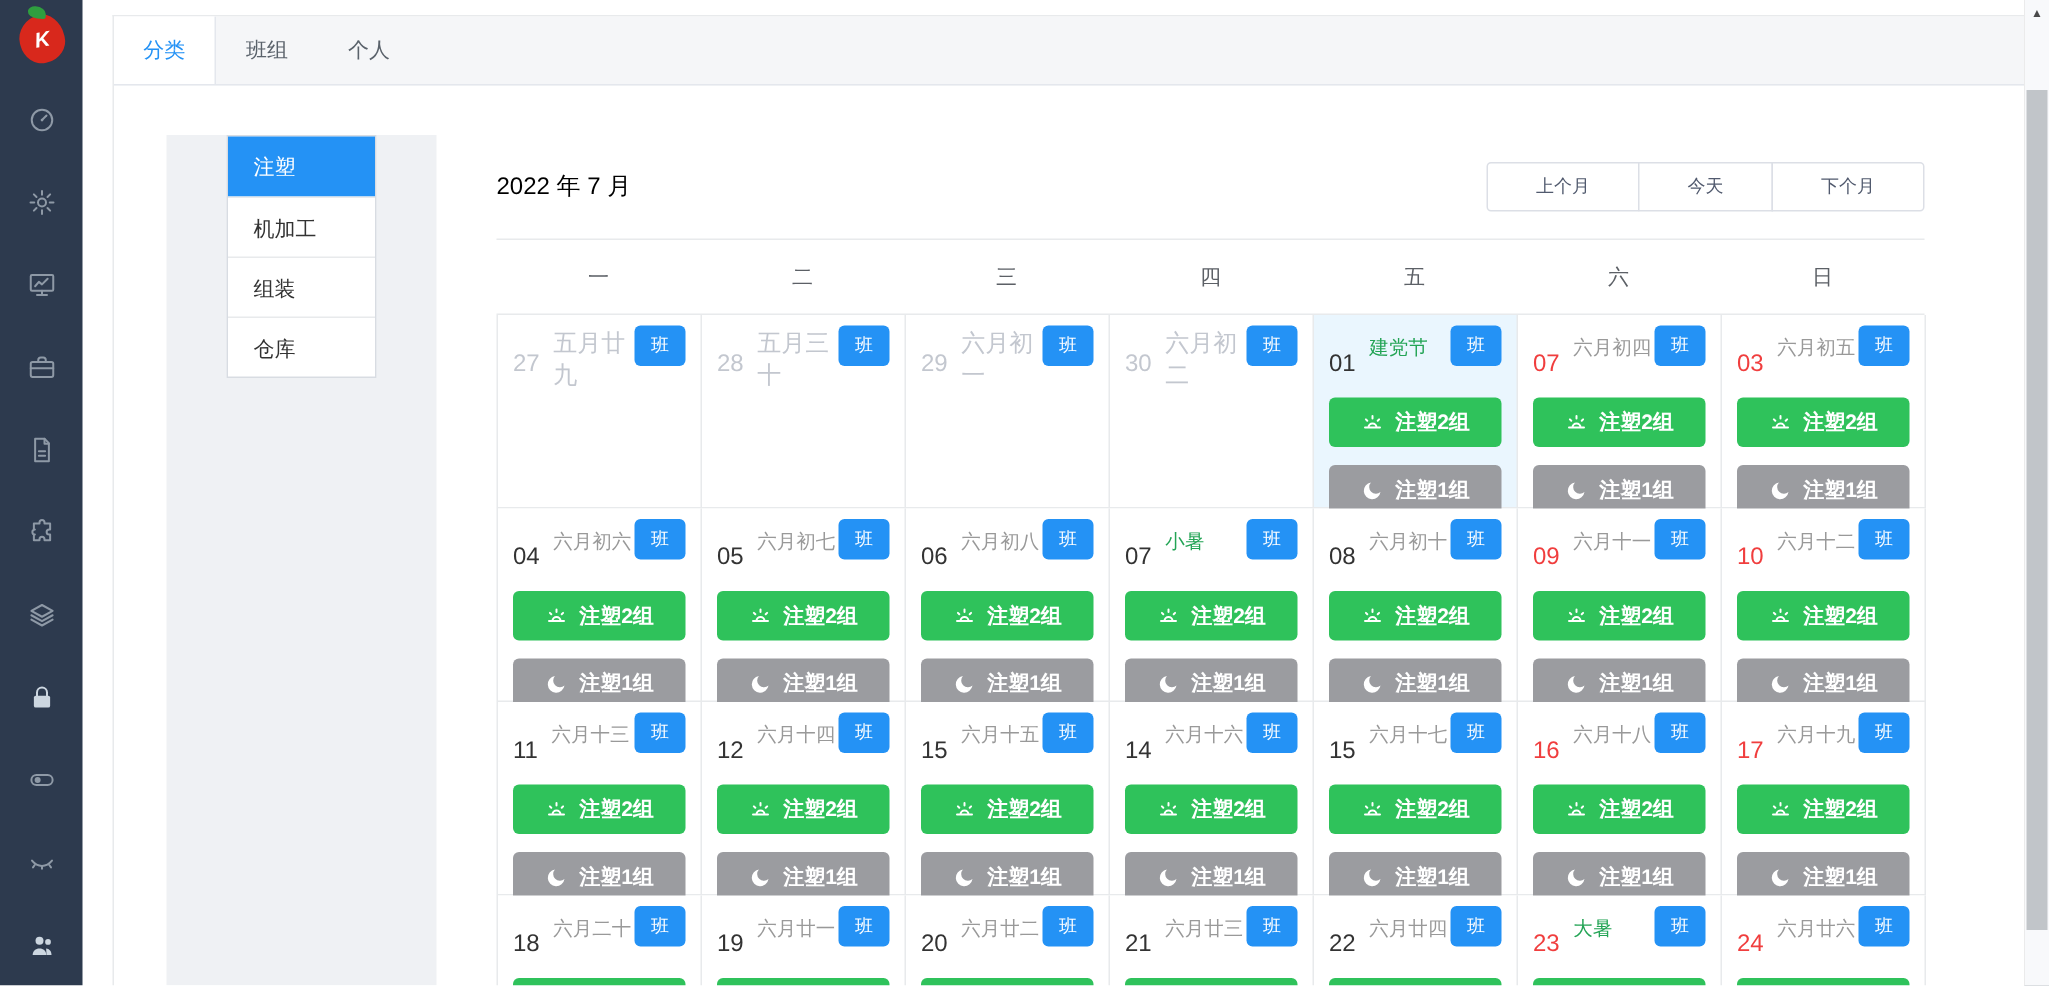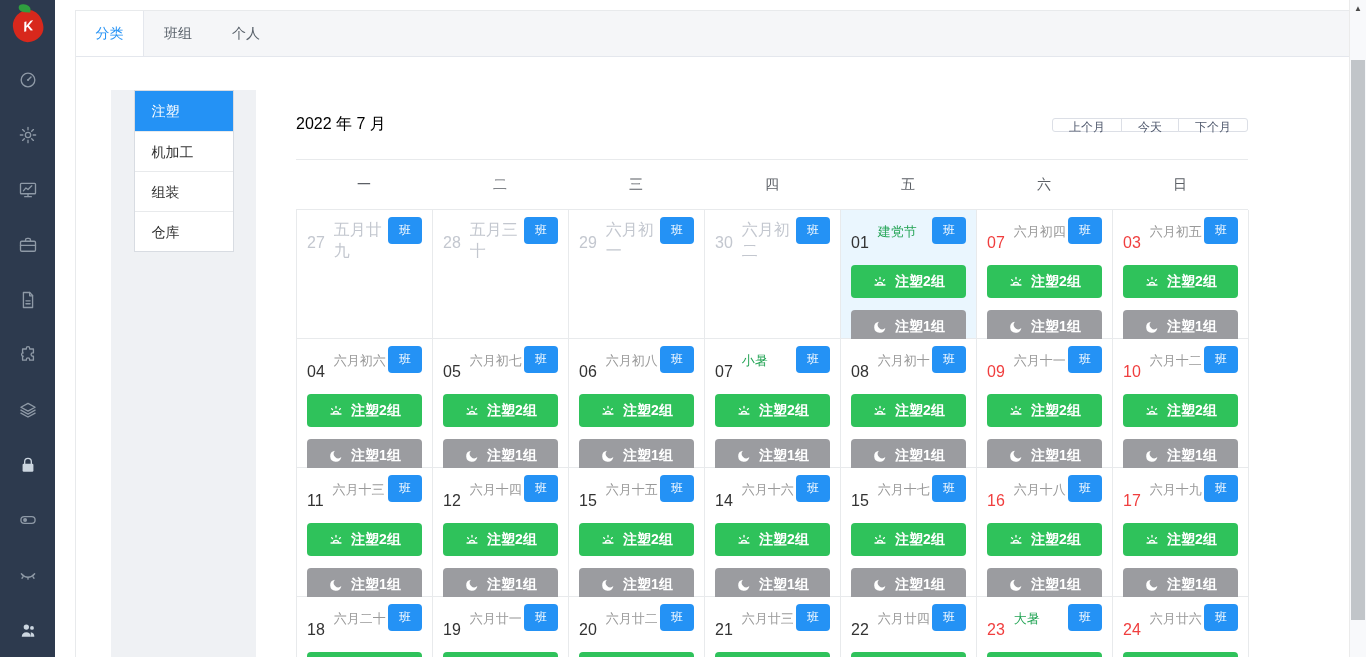--- a/index.html
+++ b/index.html
@@ -26,34 +26,34 @@
   .main { flex:1; margin:10px 0 0 20px; border:1px solid #e8eaec; border-bottom:none;
     display:flex; flex-direction:column; min-width:0; background:#fff; }
   .tabs { height:46px; background:#f5f6f8; border-bottom:1px solid #e4e7ed; display:flex; flex-shrink:0; }
   .tab { width:68px; display:flex; align-items:center; justify-content:center;
     font-size:14px; color:#5a626b; cursor:pointer; }
   .tab.active { background:#fff; color:#2492f5; border-right:1px solid #e4e7ed; }
 
   .content { flex:1; display:flex; padding-top:33px; overflow:hidden; }
 
   
-  .cat-col { width:145px; margin-left:35px; background:#eff1f4; flex-shrink:0; }
+  .cat-col { width:180px; margin-left:35px; background:#eff1f4; flex-shrink:0; }
   .cat-menu { width:100px; margin:0 auto; background:#fff; border:1px solid #d8dce2; }
   .cat-item { height:40px; line-height:40px; padding-left:17px; font-size:14px; color:#333;
     border-top:1px solid #e8eaec; cursor:pointer; }
   .cat-item:first-child { border-top:none; }
   .cat-item.active { background:#2492f5; color:#fff; }
 
   
   .calendar { margin-left:40px; width:952px; flex-shrink:0; }
   .cal-top { height:70px; display:flex; align-items:center; justify-content:space-between;
     border-bottom:1px solid #e8eaec; }
   .cal-title { font-size:16px; color:#000000; }
   .btn-group { display:flex; }
-  .btn-group button { height:14px; padding:0 16px; font-size:12px; color:#515a6e; background:#fff;
+  .btn-group button { height:33px; padding:0 32px; font-size:12px; color:#515a6e; background:#fff;
     border:1px solid #dcdfe6; cursor:pointer; margin-left:-1px;
     font-family:"Liberation Sans","DejaVu Sans",sans-serif; }
   .btn-group button:first-child { border-radius:3px 0 0 3px; margin-left:0; }
   .btn-group button:last-child { border-radius:0 3px 3px 0; }
 
   .weekdays { display:grid; grid-template-columns:repeat(7,136px); height:50px;
     border-bottom:1px solid #e8eaec; }
   .weekday { display:flex; align-items:center; justify-content:center; font-size:14px; color:#5c6066; }
 
   .grid { display:grid; grid-template-columns:repeat(7,136px); border-left:1px solid #e8eaec; }

